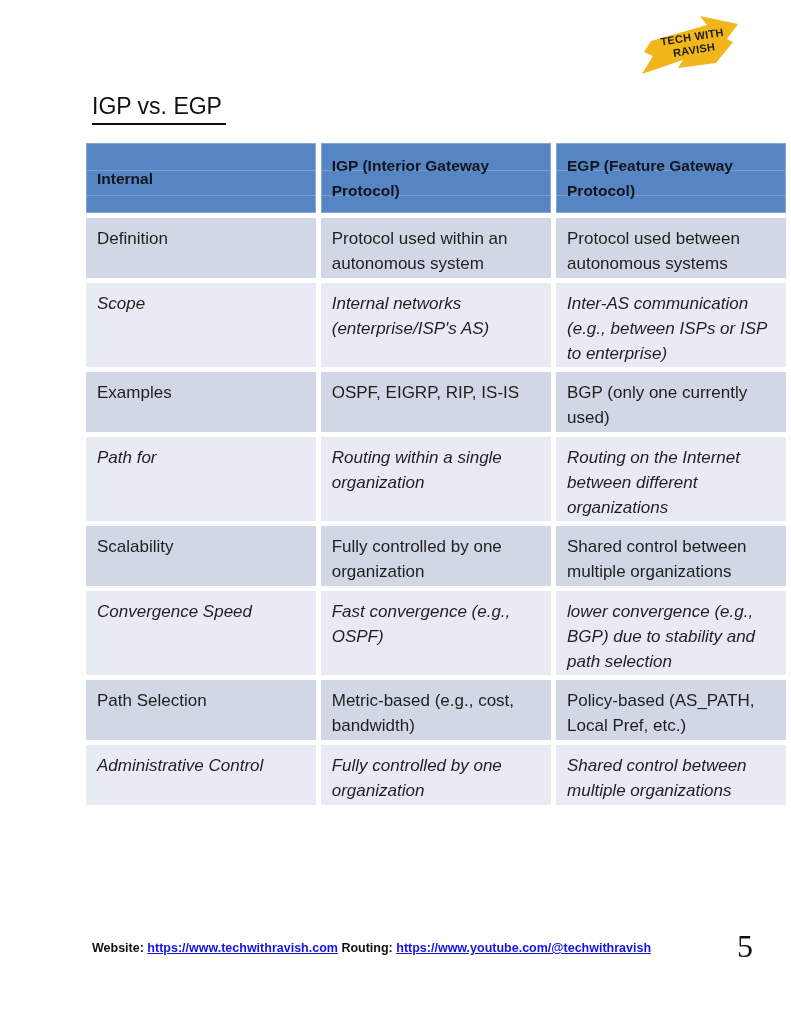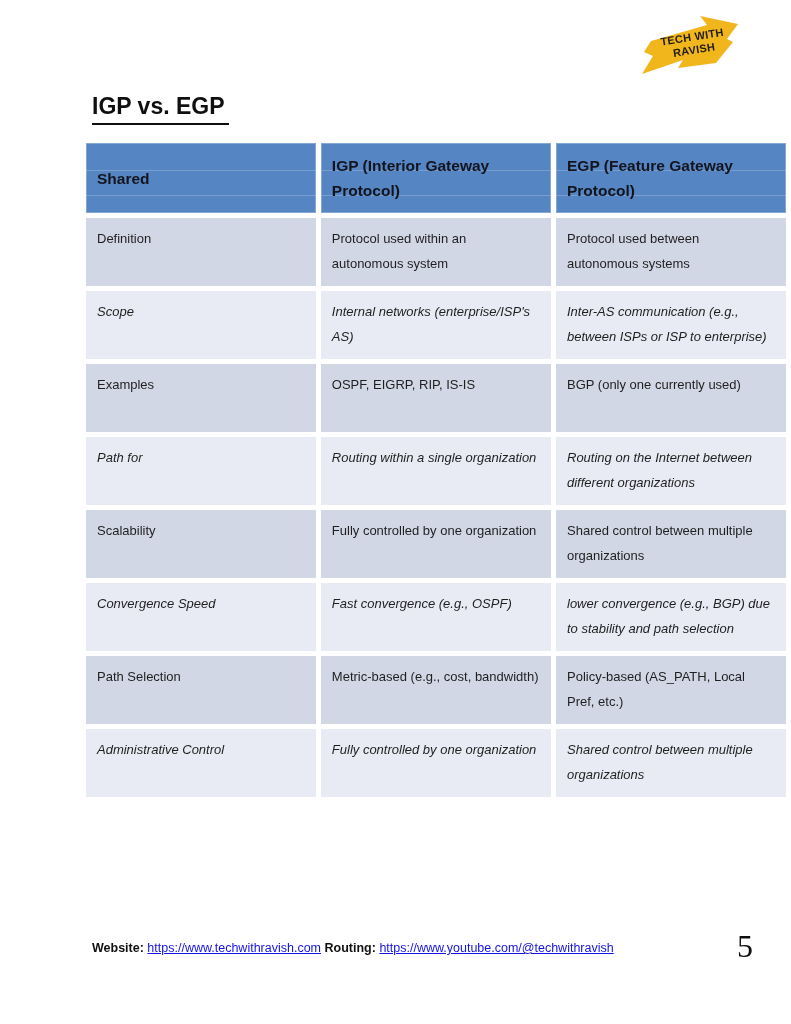--- a/index.html
+++ b/index.html
@@ -28,21 +28,21 @@
     font-size: 11px;
     letter-spacing: 0.3px;
   }
 
   
   .title {
     position: absolute;
     left: 92px;
     top: 93px;
     font-size: 23px;
-    font-weight: 700;
+    font-weight: 400;
     color: #0f0f0f;
     border-bottom: 2.5px solid #0f0f0f;
     padding: 0 4px 3px 0;
     display: inline-block;
   }
 
   
   .table-wrap { position: absolute; left: 81px; top: 138px; }
   table.cmp {
     border-collapse: separate;
@@ -63,44 +63,44 @@
     box-shadow: inset 0 0 0 1px rgba(255,255,255,0.28);
     background-image:
       linear-gradient(rgba(255,255,255,0.20), rgba(255,255,255,0.20)),
       linear-gradient(rgba(255,255,255,0.20), rgba(255,255,255,0.20));
     background-size: 100% 1px, 100% 1px;
     background-position: 0 27px, 0 52px;
     background-repeat: no-repeat;
   }
   td.cell {
     vertical-align: top;
-    font-size: 13px;
+    font-size: 17px;
     line-height: 25px;
-    padding: 8px 12px 9px 11px;
+    padding: 8px 12px 1px 11px;
     height: 51px; 
     color: #1f1f1f;
   }
   tr.row-dark td { background-color: var(--row-dark, #D2D7E6); }
   tr.row-light td { background-color: var(--row-light, #E9EBF4); font-style: italic; }
   td.cell span.b, td.cell.feature span.b { font-weight: 400; }
 
   
   .footer {
     position: absolute;
     left: 92px;
     top: 941px;
     font-size: 12.5px;
     font-weight: 700;
     color: #111111;
     white-space: nowrap;
   }
   .footer a {
     color: var(--link-color, #1414E6);
     text-decoration: underline;
-    font-weight: 400;
+    font-weight: 700;
   }
   .page-number {
     position: absolute;
     right: 38px;
     top: 928px;
     font-family: "Liberation Serif", serif;
     font-size: 32px;
     color: #0f0f0f;
   }
 </style>
@@ -118,21 +118,21 @@
       </g>
     </svg>
   </div>
 
   <div class="title">IGP vs. EGP</div>
 
   <div class="table-wrap">
     <table class="cmp">
       <thead>
         <tr>
-          <th class="hdr">Shared</th>
+          <th class="hdr">Internal</th>
           <th class="hdr">IGP (Interior Gateway Protocol)</th>
           <th class="hdr">EGP (Feature Gateway Protocol)</th>
         </tr>
       </thead>
       <tbody>
     <tr class="row-dark">
       <td class="cell feature"><span>Definition</span></td>
       <td class="cell"><span>Protocol used </span><span class="b">within</span><span> an autonomous system</span></td>
       <td class="cell"><span>Protocol used </span><span class="b">between</span><span> autonomous systems</span></td>
     </tr>

